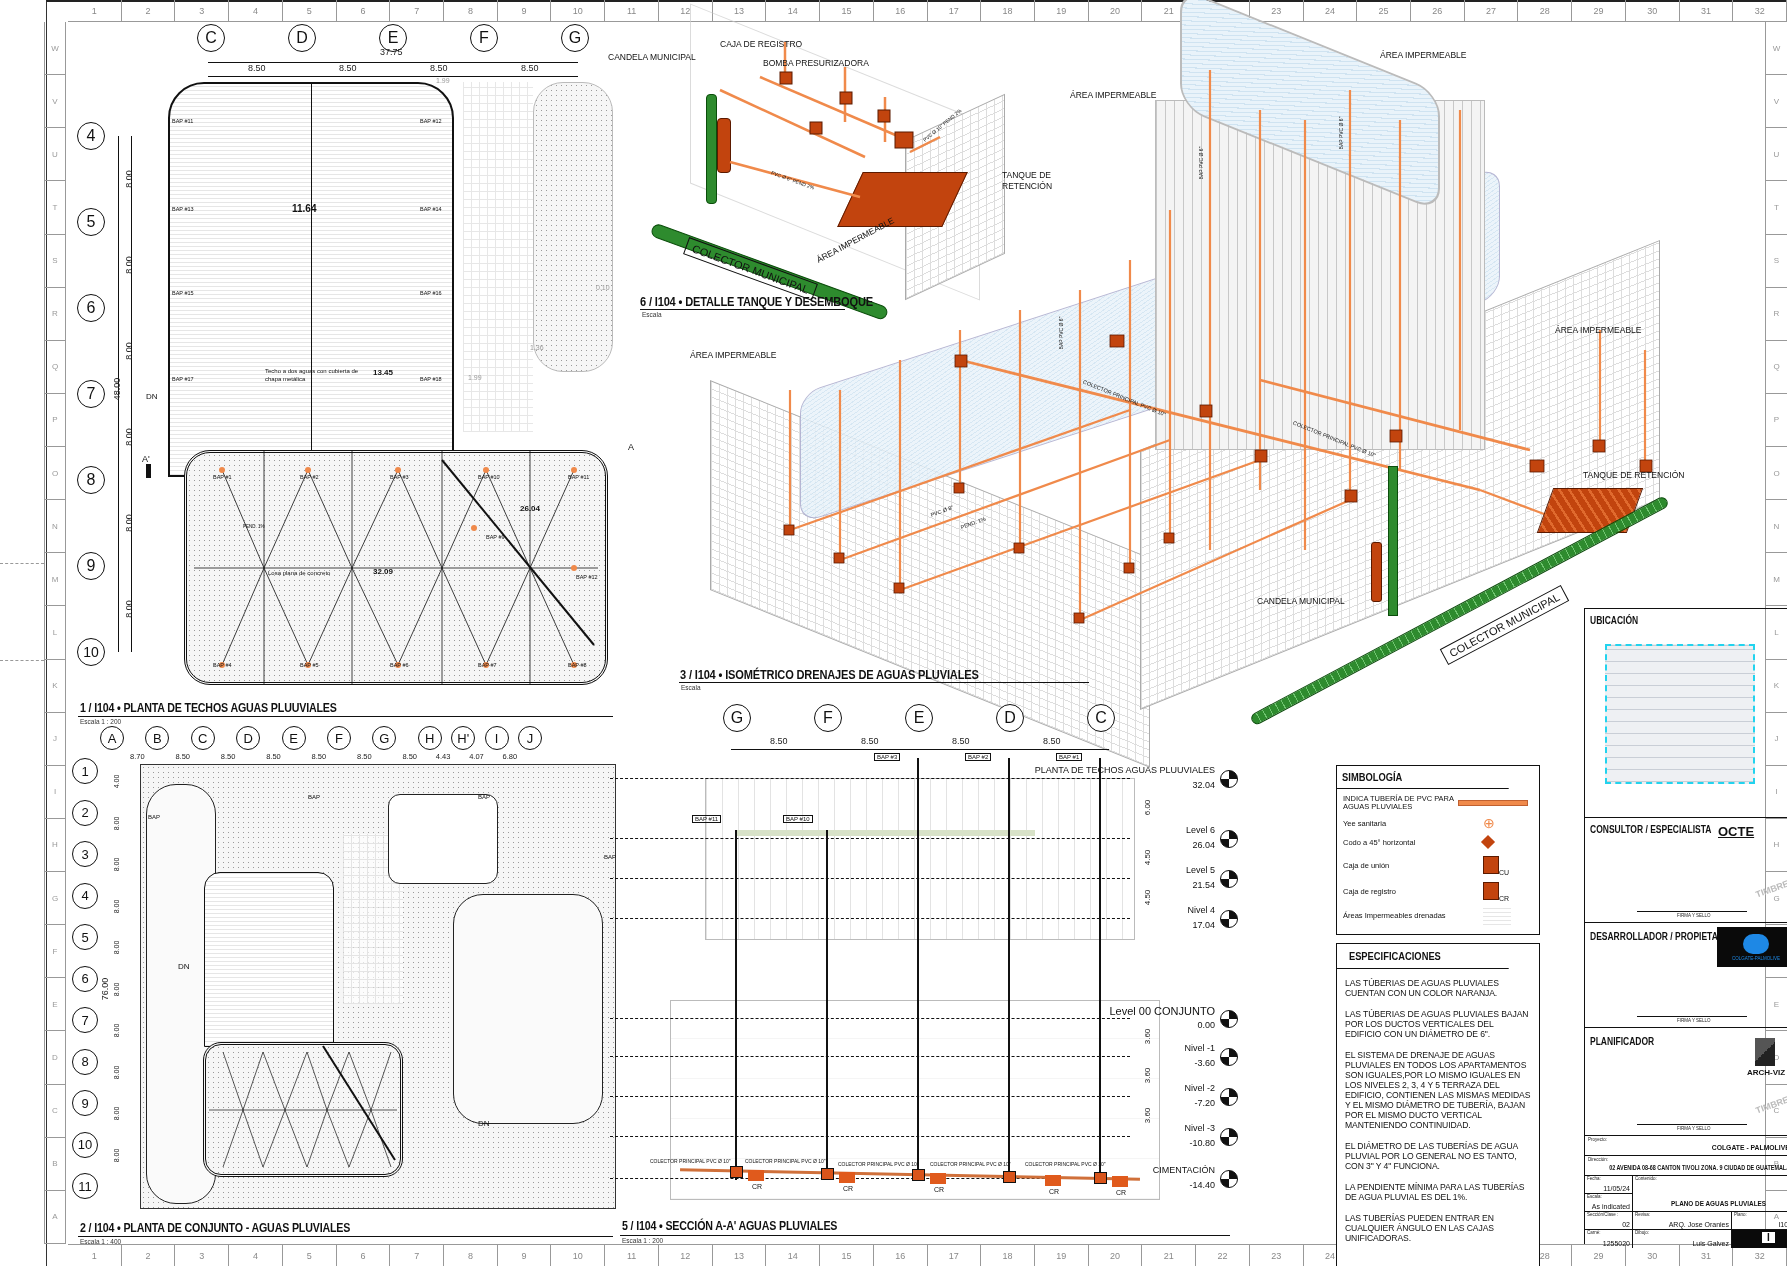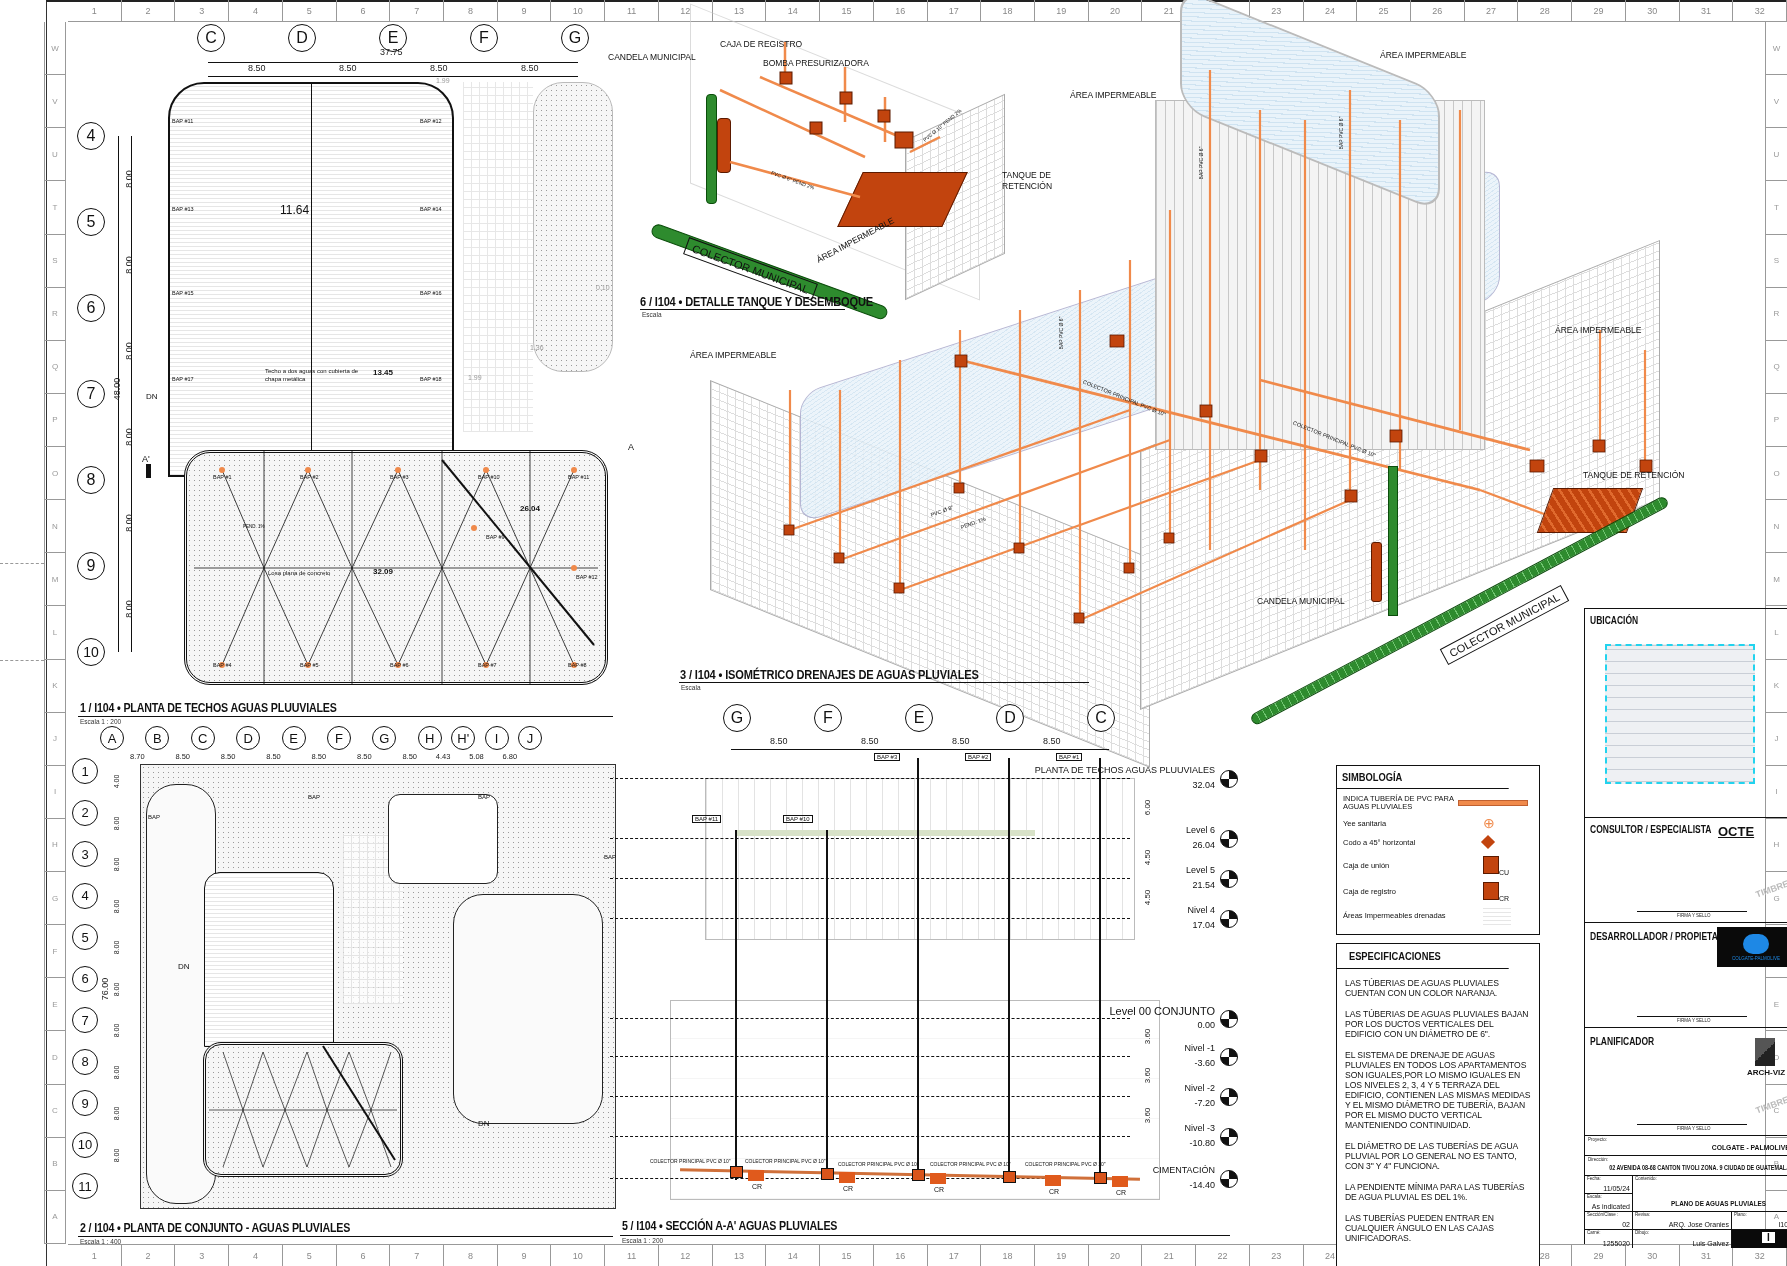--- a/index.html
+++ b/index.html
@@ -169,21 +169,21 @@
     <div class="abs" style="left:140px;top:40px;width:370px;border-top:1px solid #111"></div>
     <div class="abs" style="left:140px;top:54px;width:370px;border-top:1px solid #111"></div>
     <div class="dim" style="left:180px;top:41px">8.50</div>
     <div class="dim" style="left:271px;top:41px">8.50</div>
     <div class="dim" style="left:362px;top:41px">8.50</div>
     <div class="dim" style="left:453px;top:41px">8.50</div>
 
     <div class="abs hatch" style="left:100px;top:60px;width:286px;height:395px;border:2px solid #111;border-radius:36px 36px 0 0;"></div>
     <div class="abs" style="left:243px;top:60px;height:395px;border-left:1px solid #111"></div>
     <div class="lbl" style="left:197px;top:345px;font-size:6px;width:100px;white-space:normal;line-height:8px">Techo a dos aguas con cubierta de chapa metálica</div>
-    <div class="lbl" style="left:212px;top:181px;font-weight:normal;font-size:12px">11.64</div>
+    <div class="lbl" style="left:224px;top:181px;font-weight:bold;font-size:10px">11.64</div>
     <div class="lbl" style="left:305px;top:346px;font-weight:bold;font-size:8px">13.45</div>
     <div class="lbl" style="left:104px;top:96px;font-size:5.5px">BAP #11</div>
     <div class="lbl" style="left:352px;top:96px;font-size:5.5px">BAP #12</div>
     <div class="lbl" style="left:104px;top:184px;font-size:5.5px">BAP #13</div>
     <div class="lbl" style="left:352px;top:184px;font-size:5.5px">BAP #14</div>
     <div class="lbl" style="left:104px;top:268px;font-size:5.5px">BAP #15</div>
     <div class="lbl" style="left:352px;top:268px;font-size:5.5px">BAP #16</div>
     <div class="lbl" style="left:104px;top:354px;font-size:5.5px">BAP #17</div>
     <div class="lbl" style="left:352px;top:354px;font-size:5.5px">BAP #18</div>
 
@@ -284,21 +284,21 @@
         <div class="bubble" style="left: 416.6px; top: 2px; width: 24px; height: 24px; font-size: 13px;">I</div>
         <div class="bubble" style="left: 450px; top: 2px; width: 24px; height: 24px; font-size: 13px;">J</div>
         <div class="dim" style="left: 62px; top: 28px; font-size: 7.5px;">8.70</div>
         <div class="dim" style="left: 107.4px; top: 28px; font-size: 7.5px;">8.50</div>
         <div class="dim" style="left: 152.8px; top: 28px; font-size: 7.5px;">8.50</div>
         <div class="dim" style="left: 198.2px; top: 28px; font-size: 7.5px;">8.50</div>
         <div class="dim" style="left: 243.6px; top: 28px; font-size: 7.5px;">8.50</div>
         <div class="dim" style="left: 289px; top: 28px; font-size: 7.5px;">8.50</div>
         <div class="dim" style="left: 334.4px; top: 28px; font-size: 7.5px;">8.50</div>
         <div class="dim" style="left: 367.8px; top: 28px; font-size: 7.5px;">4.43</div>
-        <div class="dim" style="left: 401.2px; top: 28px; font-size: 7.5px;">5.08</div>
+        <div class="dim" style="left: 401.2px; top: 28px; font-size: 7.5px;">4.07</div>
         <div class="dim" style="left: 434.6px; top: 28px; font-size: 7.5px;">6.80</div>
       </div>
     <div class="abs stipple" style="left:72px;top:40px;width:476px;height:445px;border:1px solid #333"></div>
     <div class="abs" style="left:78px;top:60px;width:70px;height:420px;background:#fafafa;border:1.5px solid #222;border-radius:30px"></div>
     <div class="abs hatch" style="left:136px;top:148px;width:130px;height:175px;border:1.5px solid #111;border-radius:16px 16px 0 0"></div>
     <div class="abs stipple" style="left:135px;top:318px;width:200px;height:135px;border:3px double #111;border-radius:18px"></div>
     <svg class="abs" style="left:135px;top:318px" width="200" height="135">
       <g stroke="#111" stroke-width="0.7" fill="none">
         <line x1="6" y1="68" x2="194" y2="68"></line>
         <polyline points="20,10 40,68 20,125"></polyline>

